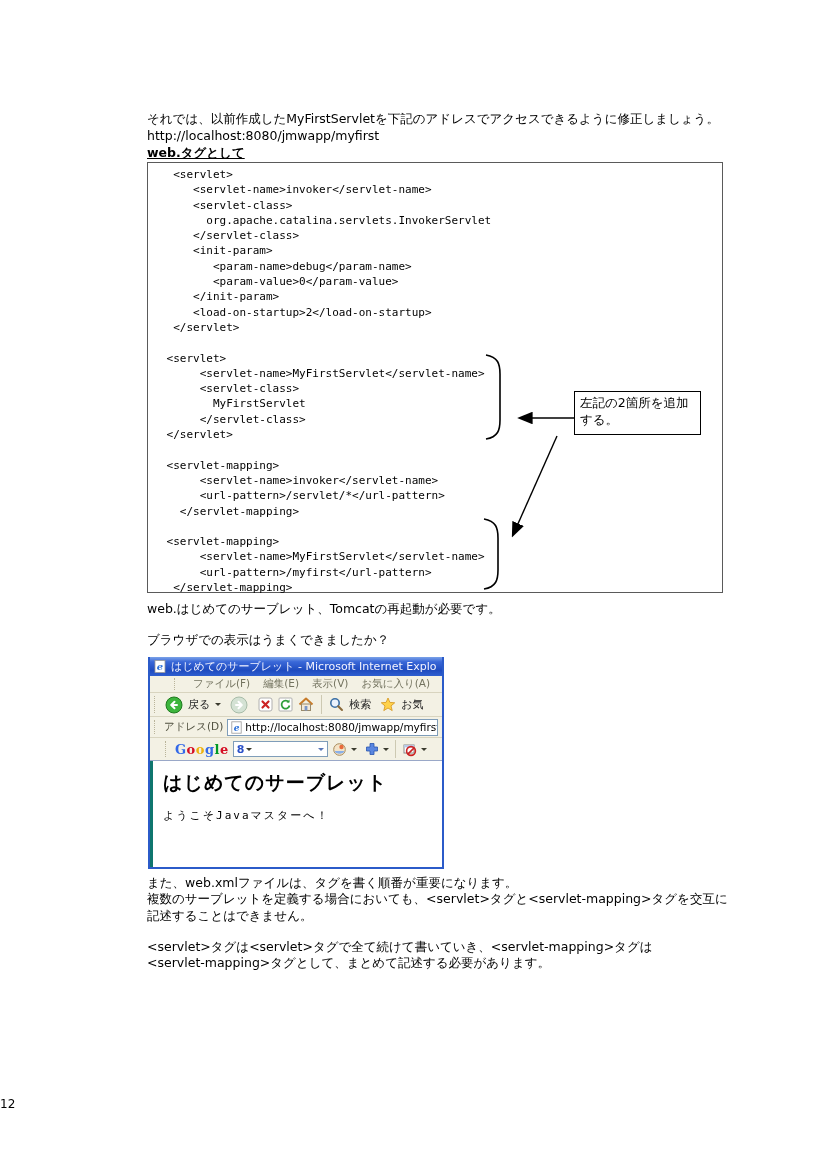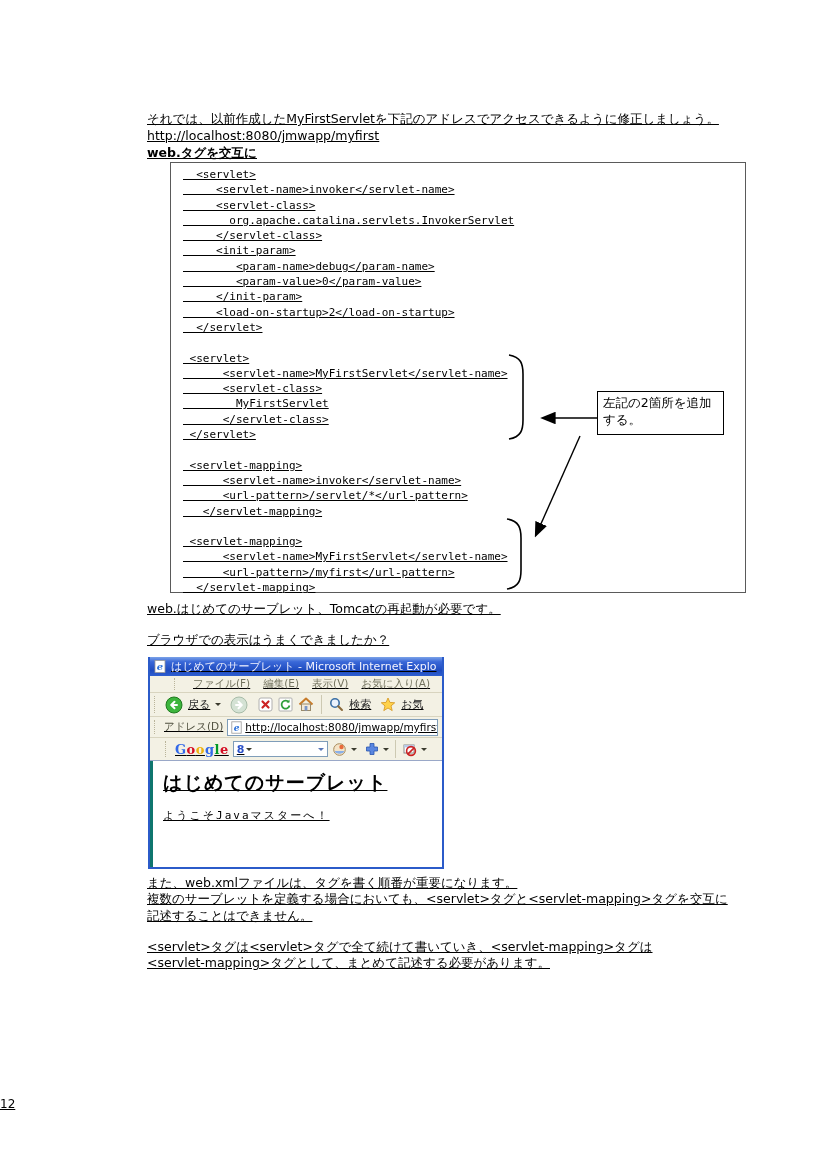--- a/index.html
+++ b/index.html
@@ -1,26 +1,26 @@
 <!DOCTYPE html>
 <html><head>
 <meta charset="utf-8">
 <style>
   * { box-sizing: border-box; margin: 0; padding: 0; }
   html,body { width: 827px; height: 1169px; background: #ffffff; }
   body { font-family: "DejaVu Sans", sans-serif; color: #000; position: relative; }
 
-  .abs { position: absolute; text-decoration: underline; }
+  .abs { position: absolute; }
 
   
   #intro { left: 147px; top: 110px; font-size: 12.5px; line-height: 17px; }
   #intro .heading { font-weight: bold; text-decoration: underline; }
 
   
-  #code-box { left: 147px; top: 162px; width: 576px; height: 431px; border: 1px solid #5a5a5a; margin-left: 23px; }
+  #code-box { left: 147px; top: 162px; width: 576px; height: 431px; border: 1px solid #5a5a5a; }
   #code-box pre {
     font-family: "DejaVu Sans Mono", monospace;
     font-size: 11px; line-height: 15.3px;
     padding: 4px 0 0 12px; white-space: pre;
   }
   #code-overlay { position: absolute; left: 0; top: 0; width: 574px; height: 429px; pointer-events: none; }
   #callout {
     position: absolute; left: 426px; top: 228px; width: 127px; height: 44px;
     border: 1px solid #000; background: #fff; padding: 3px 5px;
     font-size: 12.5px; line-height: 1.35;
@@ -91,21 +91,21 @@
 
   
   #footer { left: 0; top: 1097px; width: 827px; text-align: left; font-size: 12px; }
 </style>
 </head>
 <body>
 
 <div id="intro" class="abs">
   <div>それでは、以前作成したMyFirstServletを下記のアドレスでアクセスできるように修正しましょう。</div>
   <div>http://localhost:8080/jmwapp/myfirst</div>
-  <div class="heading">web.タグを交互に</div>
+  <div class="heading">web.タグとして</div>
 </div>
 
 <div id="code-box" class="abs">
   <pre>  &lt;servlet&gt;
      &lt;servlet-name&gt;invoker&lt;/servlet-name&gt;
      &lt;servlet-class&gt;
        org.apache.catalina.servlets.InvokerServlet
      &lt;/servlet-class&gt;
      &lt;init-param&gt;
         &lt;param-name&gt;debug&lt;/param-name&gt;

